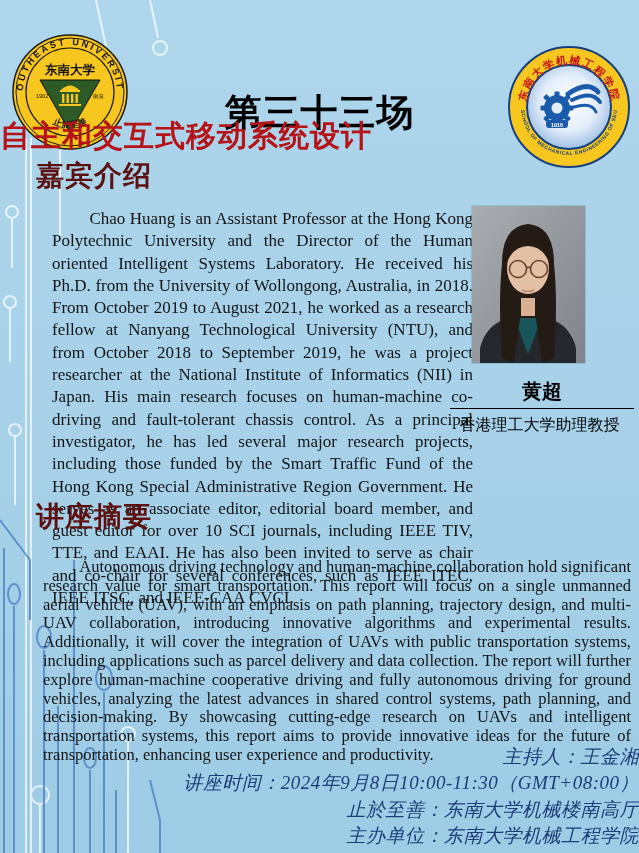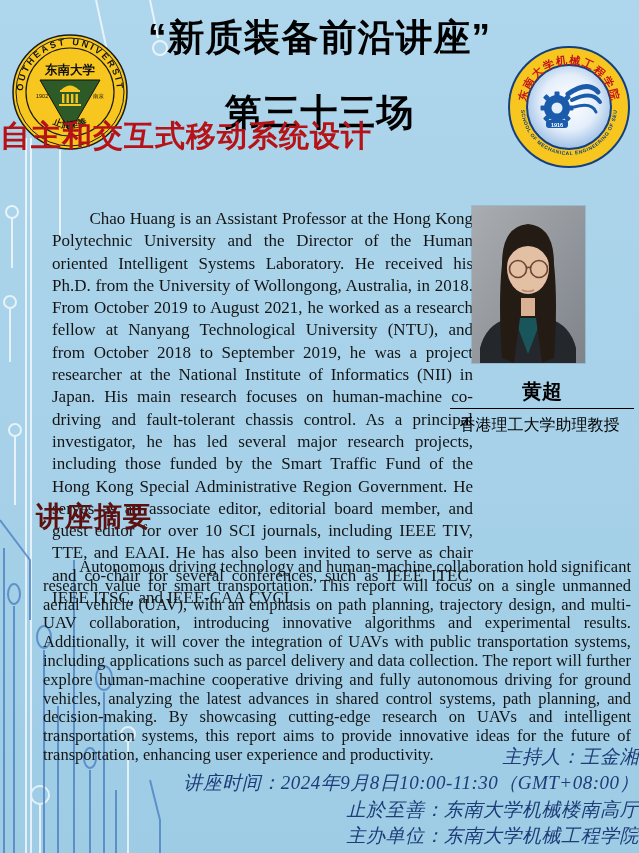--- a/index.html
+++ b/index.html
@@ -148,24 +148,24 @@
           <path d="M60,48 Q80,34 90,46" stroke-width="5"></path>
           <path d="M64,54 Q84,44 92,56" stroke-width="4"></path>
           <path d="M66,61 Q84,56 88,66" stroke-width="3"></path>
         </g>
         <rect x="38" y="74" width="22" height="8" rx="3" fill="#1a5cab"></rect>
         <text x="49" y="80.5" font-size="5.5" font-weight="bold" fill="#ffffff" text-anchor="middle">1916</text>
       </g>
     </svg>
   </div>
 
-  <div class="layer title-line title-1">“新质装备前沿讲座”</div>
   <div class="layer title-line title-2">第三十三场</div>
   <div class="layer subtitle">自主和交互式移动系统设计</div>
 
+  <div class="layer section-heading h-guest">嘉宾介绍</div>
   <p class="layer para bio">Chao Huang is an Assistant Professor at the Hong Kong Polytechnic University and the Director of the Human oriented Intelligent Systems Laboratory. He received his Ph.D. from the University of Wollongong, Australia, in 2018. From October 2019 to August 2021, he worked as a research fellow at Nanyang Technological University (NTU), and from October 2018 to September 2019, he was a project researcher at the National Institute of Informatics (NII) in Japan. His main research focuses on human-machine co-driving and fault-tolerant chassis control. As a principal investigator, he has led several major research projects, including those funded by the Smart Traffic Fund of the Hong Kong Special Administrative Region Government. He serves as an associate editor, editorial board member, and guest editor for over 10 SCI journals, including IEEE TIV, TTE, and EAAI. He has also been invited to serve as chair and co-chair for several conferences, such as IEEE ITEC, IEEE ITSC, and IEEE-CAA CVCI.</p>
 
   <div class="layer photo">
     <svg viewBox="0 0 113 157" width="113" height="157">
       <defs>
         <linearGradient id="ph-bg" x1="0" y1="0" x2="1" y2="1">
           <stop offset="0%" stop-color="#a9adb2"></stop>
           <stop offset="100%" stop-color="#7f848a"></stop>
         </linearGradient>
       </defs>

